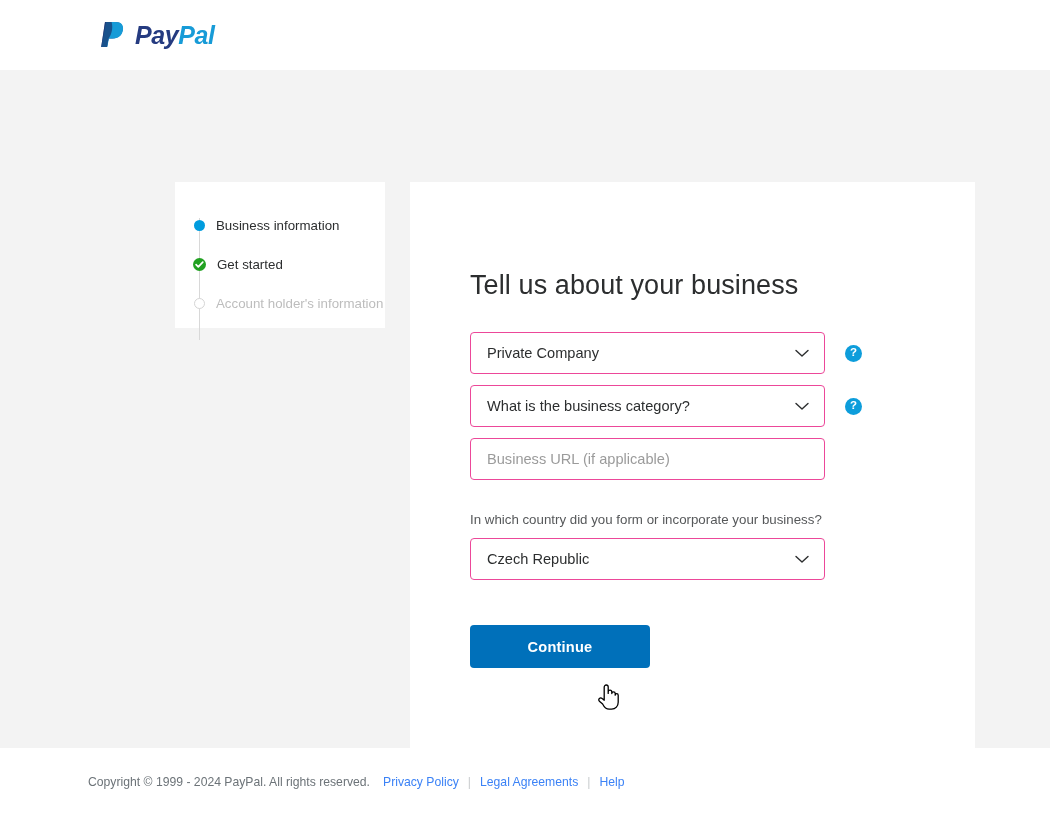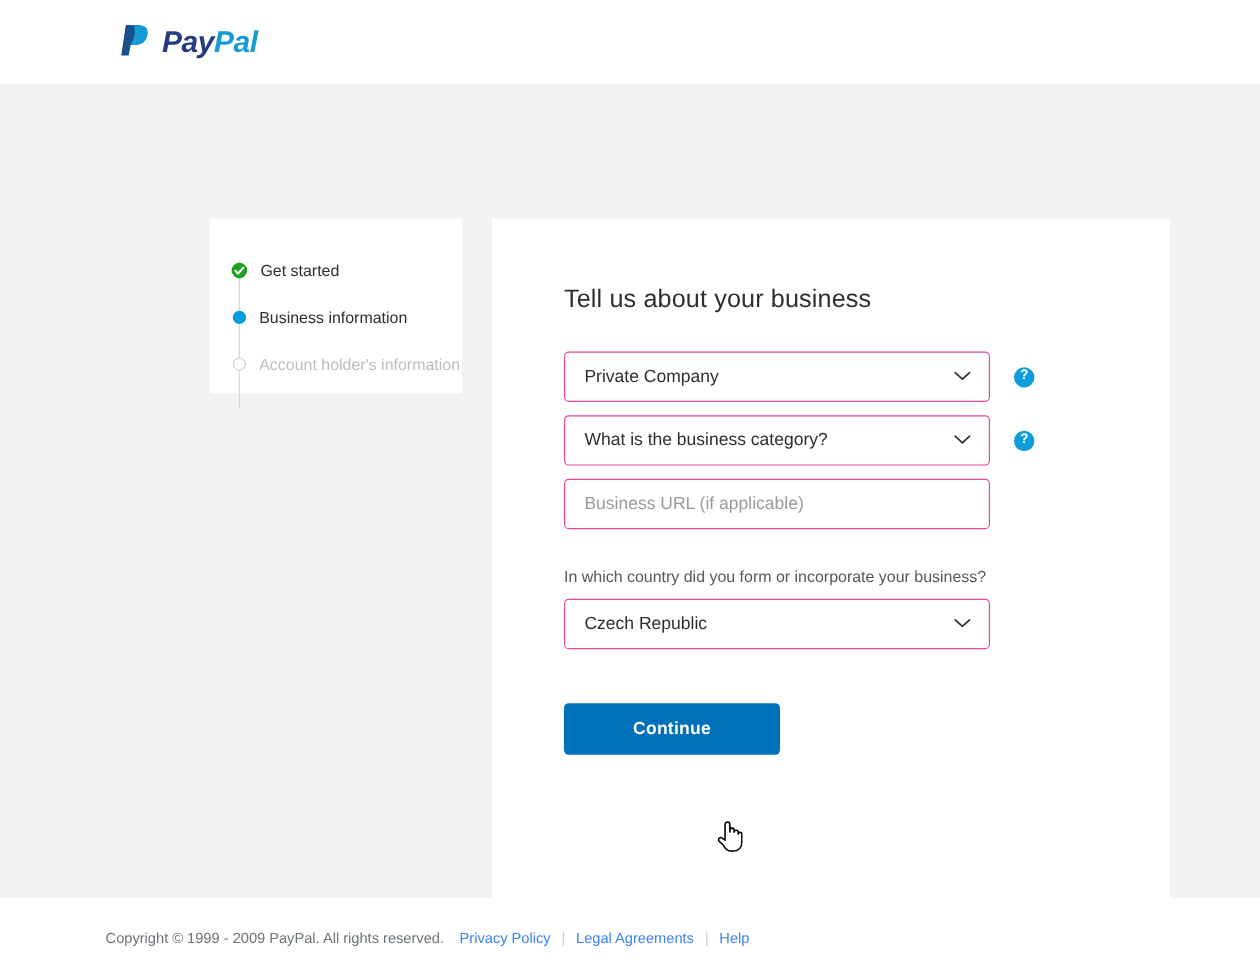--- a/index.html
+++ b/index.html
@@ -127,24 +127,24 @@
   .main-card {
     position: absolute;
     left: 410px;
     top: 112px;
     width: 565px;
     height: 575px;
     background: #ffffff;
   }
 
   .form-title {
-    font-size: 21px;
+    font-size: 27px;
     color: #2c2e2f;
     font-weight: normal;
-    margin: 56px 0 0 60px;
+    margin: 88px 0 0 60px;
     letter-spacing: 0.1px;
   }
 
   .form-body {
     margin-left: 60px;
     margin-top: 31px;
   }
 
   .field-row {
     display: flex;
@@ -262,32 +262,32 @@
     <span class="logo-word"><span class="pay2">Pay</span><span class="pal">Pal</span></span>
   </div>
 </header>
 
 <div class="page">
 
   <aside class="progress-card">
     <div class="steps">
       <div class="step-line"></div>
 
+      <div class="step current">
+        <span class="step-marker"></span>
+        <span class="step-label">Business information</span>
+      </div>
+
       <div class="step done">
         <span class="step-marker">
           <svg width="13" height="13" viewBox="0 0 13 13">
             <path d="M3.1 6.7 L5.3 8.9 L9.8 4.1" stroke="#ffffff" stroke-width="1.7" fill="none" stroke-linecap="round" stroke-linejoin="round"></path>
           </svg>
         </span>
         <span class="step-label">Get started</span>
-      </div>
-
-      <div class="step current">
-        <span class="step-marker"></span>
-        <span class="step-label">Business information</span>
       </div>
 
       <div class="step pending">
         <span class="step-marker"></span>
         <span class="step-label">Account holder's information</span>
       </div>
     </div>
   </aside>
 
   <main class="main-card">
@@ -350,19 +350,19 @@
                L14.8 10.6 C14.8 9.6 15.6 8.8 16.5 8.8 C17.5 8.8 18.2 9.6 18.2 10.6
                L18.2 12.2 C18.2 11.3 18.9 10.6 19.7 10.6 C20.6 10.6 21.2 11.3 21.2 12.2
                L21.2 19.2 C21.2 23.1 18.6 26.2 14.6 26.2 L12.2 26.2
                C9.0 26.2 7.2 24.2 5.6 21.0 L2.4 18.2
                C1.5 17.4 1.6 16.2 2.4 15.5 C3.2 14.8 4.4 14.9 5.2 15.6 L7.2 17.2 Z" fill="#ffffff" stroke="#000000" stroke-width="1.3" stroke-linejoin="round"></path>
     </svg>
   </div>
 </div>
 
 <footer class="site-footer">
-  <span class="copyright">Copyright © 1999 - 2009 PayPal. All rights reserved.</span>
+  <span class="copyright">Copyright © 1999 - 2024 PayPal. All rights reserved.</span>
   <a class="footer-link" href="#">Privacy Policy</a>
   <span class="footer-sep">|</span>
   <a class="footer-link" href="#">Legal Agreements</a>
   <span class="footer-sep">|</span>
   <a class="footer-link" href="#">Help</a>
 </footer>
 
 </body></html>

